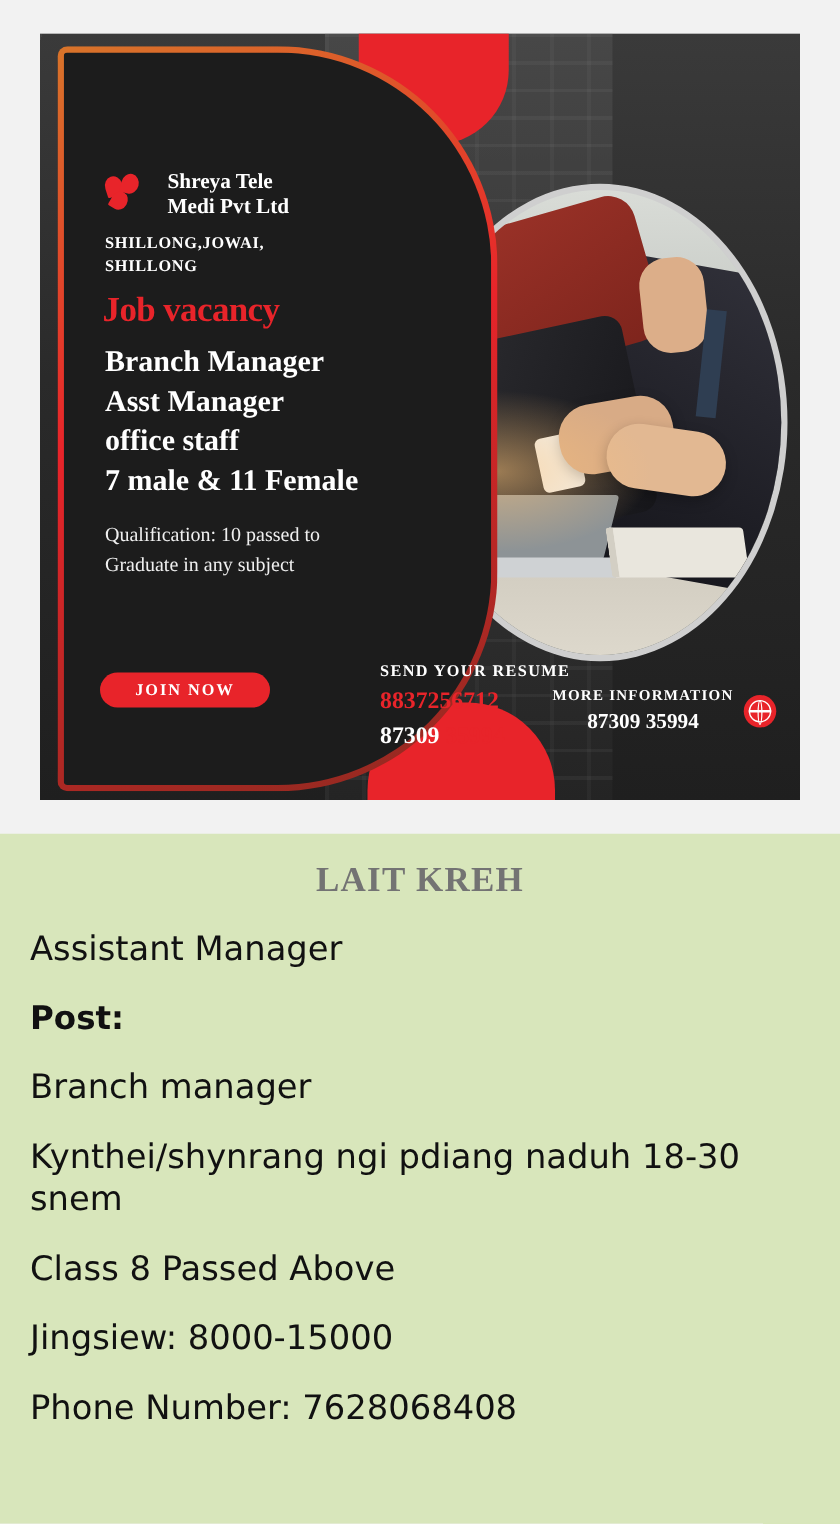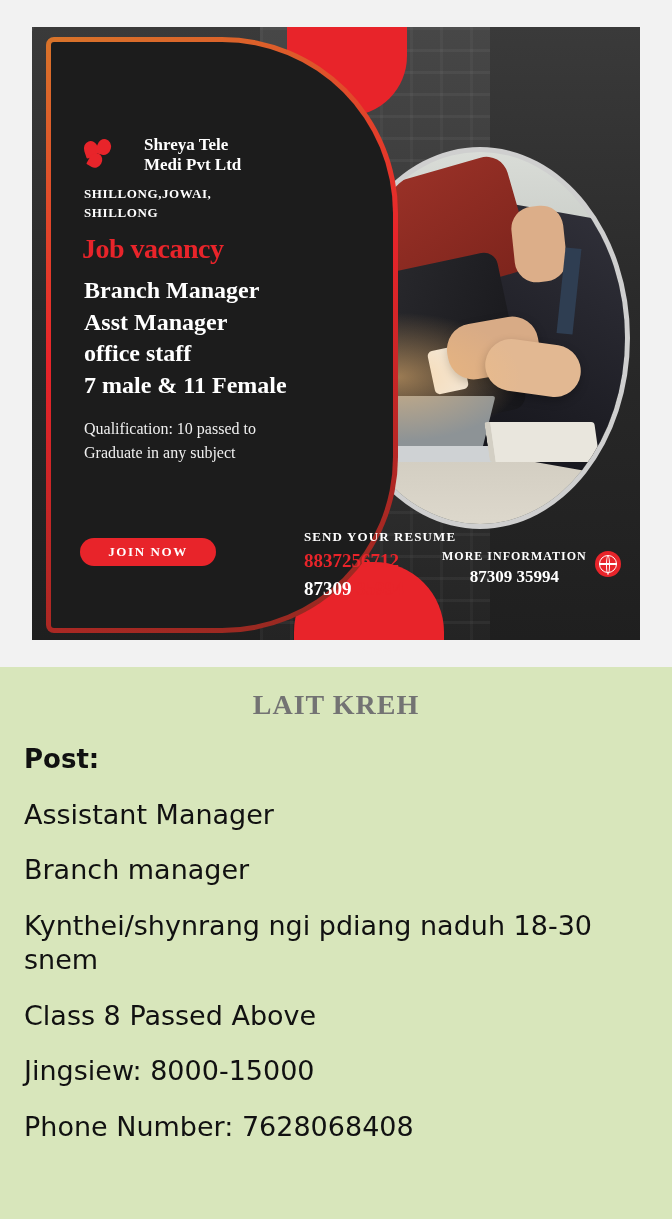--- a/index.html
+++ b/index.html
@@ -73,21 +73,21 @@
     border: 5px solid transparent;
     background:
       linear-gradient(#1c1c1c,#1c1c1c) padding-box,
       linear-gradient(160deg, #d8742a 0%, #e8242a 45%, #8d2a20 100%) border-box;
     pointer-events: none;
   }
 
   
   .logo-row {
     position: absolute; left: 52px; top: 108px;
-    display: flex; align-items: center; gap: 28px;
+    display: flex; align-items: center; gap: 18px;
   }
   .logo-mark { position: relative; width: 32px; height: 32px; }
   .logo-mark span {
     position: absolute; display:block; background:#e8242a;
     border-radius: 60% 60% 60% 10%;
   }
   .logo-mark span:nth-child(1){ width:14px;height:16px; left:0;  top:2px;  transform: rotate(-18deg);}
   .logo-mark span:nth-child(2){ width:14px;height:16px; left:13px;top:0;   transform: rotate(14deg);}
   .logo-mark span:nth-child(3){ width:13px;height:15px; left:5px; top:14px;transform: rotate(30deg);}
   .logo-text {
@@ -129,21 +129,21 @@
   .resume-title {
     color:#ffffff; font-family:"Liberation Serif", serif; font-weight:700;
     font-size:13px; letter-spacing:1.1px;
   }
   .resume-num {
     color:#e8242a; font-family:"Liberation Serif", serif; font-weight:700;
     font-size:19px; line-height:1.25; margin-top:4px;
   }
   .resume-num .white { color:#ffffff; }
 
-  .more-block { position:absolute; left:410px; top:522px; display:flex; align-items:flex-start; gap:8px;}
+  .more-block { position:absolute; left:410px; top:522px; display:flex; align-items:center; gap:8px;}
   .more-title {
     color:#ffffff; font-family:"Liberation Serif", serif; font-weight:700;
     font-size:12px; letter-spacing:1px;
   }
   .more-num {
     color:#ffffff; font-family:"Liberation Serif", serif; font-weight:700;
     font-size:17px; margin-top:3px; text-align:center;
   }
   .globe {
     width:26px; height:26px; border-radius:50%;
@@ -332,21 +332,21 @@
           <i></i>
         </span>
     </div>
 
   </div>
 </div>
 
 <div class="green">
   <div class="heading">LAIT  KREH</div>
   <div>
+    <div class="line">Assistant Manager</div>
     <div class="line bold">Post:</div>
-    <div class="line">Assistant Manager</div>
     <div class="line">Branch manager</div>
     <div class="line">Kynthei/shynrang ngi pdiang naduh 18-30 snem</div>
     <div class="line">Class 8 Passed Above</div>
     <div class="line">Jingsiew: 8000-15000</div>
     <div class="line">Phone Number: 7628068408</div>
   </div>
 </div>
 
 </body></html>

